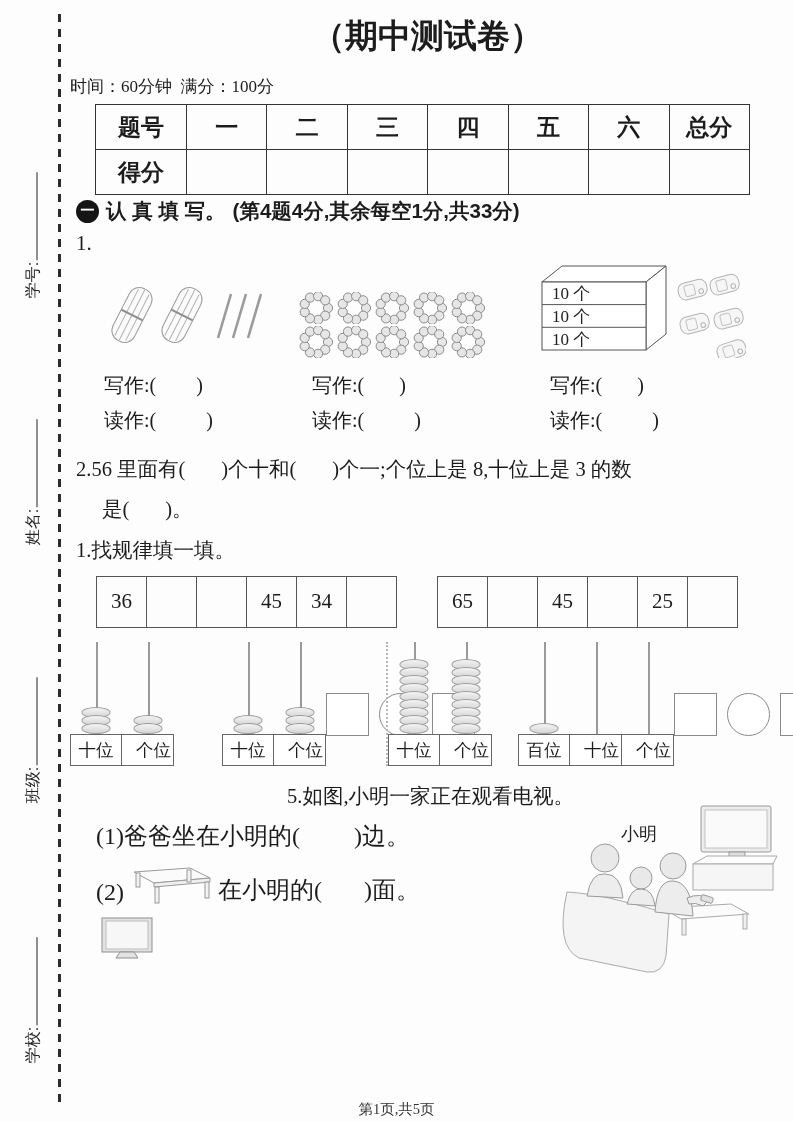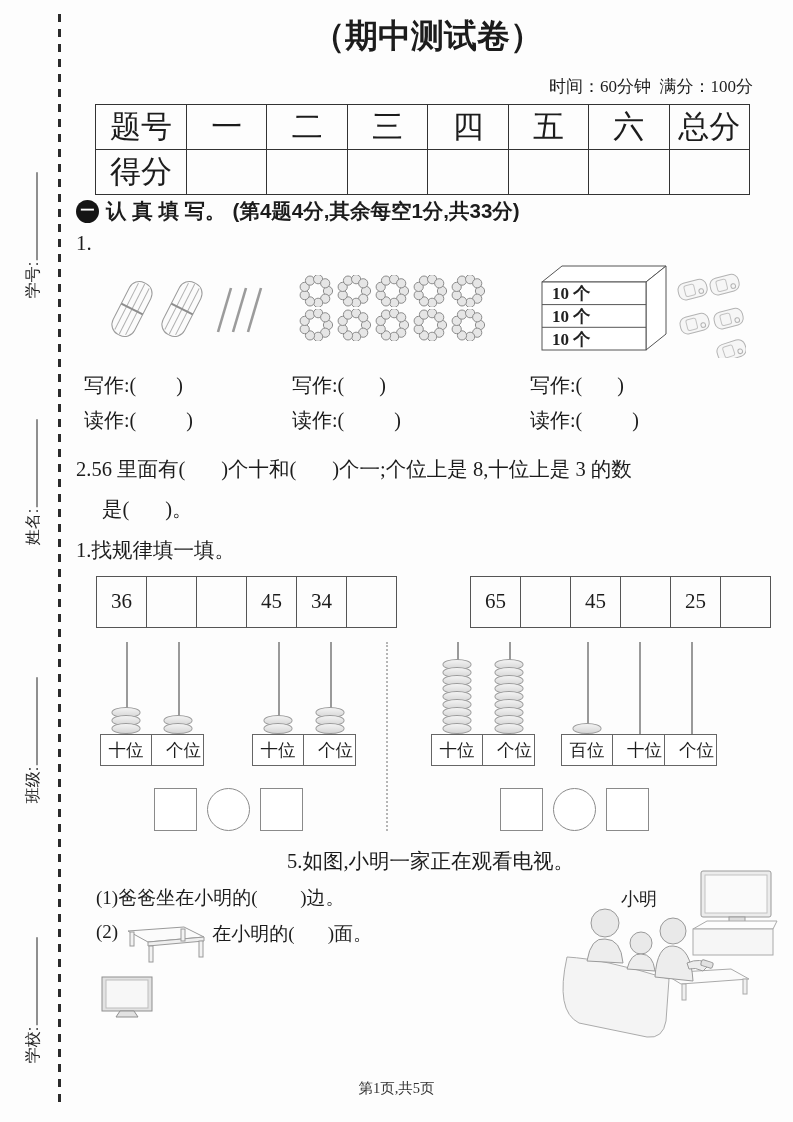--- a/index.html
+++ b/index.html
@@ -9,47 +9,47 @@
   .seal-line{position:absolute;left:58px;top:14px;bottom:14px;width:2.5px;
     background:repeating-linear-gradient(to bottom,#2b2b2b 0 8px,transparent 8px 15px);}
   
   .side-field{position:absolute;left:33px;transform:translate(-50%,-50%) rotate(-90deg);
     white-space:nowrap;font-family:"Liberation Sans",sans-serif;font-size:16px;color:#222;}
   .sf-blank{display:inline-block;width:88px;border-bottom:1.6px solid #222;height:14px;margin-left:2px;}
   
   .main{position:absolute;left:70px;top:0;width:715px;}
   .title{margin-top:20px;text-align:center;font-size:40px;font-weight:bold;letter-spacing:1px;}
   .subtitle{margin-top:14px;text-align:center;font-size:33px;font-weight:bold;}
-  .meta{margin:16px 32px 6px 0;text-align:right;font-size:17px;white-space:pre;}
+  .meta{margin:16px 32px 6px 0;text-align:left;font-size:17px;white-space:pre;}
   table{border-collapse:collapse;}
   .score-table{margin-left:25px;width:655px;table-layout:fixed;}
   .score-table td{border:1.6px solid #333;height:42px;text-align:center;
-    font-size:31px;font-weight:normal;}
+    font-size:23px;font-weight:bold;}
   .score-table td:first-child{width:88px;}
   .pinyin{margin:10px 0 0 34px;font-size:13.5px;color:#333;
     font-family:"Liberation Sans",sans-serif;white-space:pre;}
   .sec-line{display:flex;align-items:center;gap:7px;margin:2px 0 0 6px;
     font-family:"Liberation Sans",sans-serif;font-weight:bold;font-size:20.5px;}
   .sec-dot{flex:0 0 auto;width:23px;height:23px;border-radius:50%;background:#151515;color:#fff;
     display:flex;align-items:center;justify-content:center;font-size:14px;}
   .qnum{margin:6px 0 0 6px;font-size:21px;}
-  .q1-row{display:flex;align-items:center;margin:2px 0 0 24px;font-weight:bold;}
+  .q1-row{display:flex;align-items:flex-end;margin:2px 0 0 24px;}
   .flowers{display:flex;flex-wrap:wrap;width:190px;margin-left:32px;row-gap:2px;column-gap:2px;}
   .q1-labels{display:grid;grid-template-columns:208px 238px 1fr;margin:10px 0 0 14px;
     font-size:20px;}
-  .q1-labels .cell div{white-space:pre;line-height:1.75;}
+  .q1-labels .cell div{white-space:pre;line-height:1.75;margin-left:20px;}
   .q2{margin:12px 0 0 6px;font-size:20.5px;line-height:1.95;}
   .q2 div{white-space:pre;}
   .q2 .l2{margin-left:26px;}
   .q3-label{margin:6px 0 0 6px;font-size:20.5px;}
-  .seq-row{display:flex;gap:73px;margin:12px 0 0 26px;}
+  .seq-row{display:flex;gap:40px;margin:12px 0 0 26px;}
   .seq td{border:1.3px solid #555;width:47px;height:48px;text-align:center;font-size:21px;}
   .q4-label{margin:16px 0 0 6px;font-size:20.5px;}
   .q4-wrap{display:flex;margin-top:14px;}
-  .q4-half{display:flex;flex-direction:column;align-items:center;}
+  .q4-half{display:flex;flex-direction:row;align-items:center;}
   .q4-half.left{width:316px;}
   .q4-half.right{width:372px;border-left:2px dotted #b5b5b5;}
   .ab-row{display:flex;align-items:flex-end;}
   .left .ab-row{gap:48px;}
   .right .ab-row{gap:26px;}
   .abacus{display:flex;align-items:flex-end;}
   .ab-col{display:flex;flex-direction:column;}
   .ab-stem{position:relative;height:92px;width:52px;}
   .ab-rod{position:absolute;left:50%;top:0;bottom:0;width:1.5px;background:#9a9a9a;}
   .ab-beads{position:absolute;bottom:0;left:50%;transform:translateX(-50%);
@@ -57,25 +57,25 @@
   .ab-bead{width:27px;height:8.5px;border:1px solid #9a9a9a;border-radius:50%;
     background:linear-gradient(#f3f3f3,#d6d6d6);margin-top:-2.5px;}
   .ab-label{border:1.5px solid #666;text-align:center;font-size:17.5px;padding:3px 2px;
     background:#fff;white-space:nowrap;}
   .ab-col + .ab-col .ab-label{border-left:none;text-align:right;}
   .cmp-row{display:flex;align-items:center;gap:10px;margin-top:22px;}
   .cmp-sq{width:41px;height:41px;border:1.3px solid #8a8a8a;background:#fff;}
   .cmp-ci{width:41px;height:41px;border:1.3px solid #8a8a8a;border-radius:50%;background:#fff;}
   .q5{position:relative;margin-top:16px;}
   .q5-label{margin-left:6px;font-size:20.5px;text-align:center;}
-  .q5 .sub{display:flex;align-items:flex-start;margin:10px 0 0 26px;font-size:19px;}
+  .q5 .sub{display:flex;align-items:flex-end;margin:10px 0 0 26px;font-size:24px;}
   .q5 .sub span{white-space:pre;}
   .q5 .icon{margin:0 4px;flex:0 0 auto;}
   .q5-fig{position:absolute;right:6px;top:14px;}
-  .footer{position:absolute;bottom:24px;left:0;width:100%;text-align:center;
+  .footer{position:absolute;bottom:3px;left:0;width:100%;text-align:center;
     font-size:14.5px;color:#333;}
   svg text{font-family:"Liberation Serif",serif;}
 </style>
 </head>
 <body>
 
 <div class="page">
 
   <svg width="0" height="0" style="position:absolute">
     <defs>

